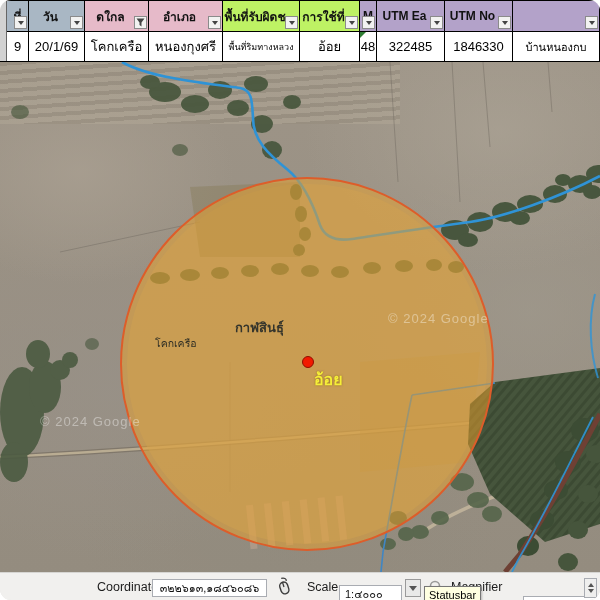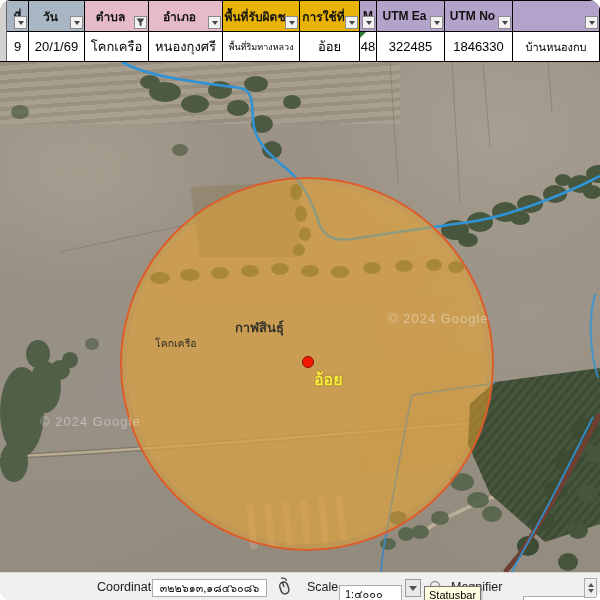--- a/index.html
+++ b/index.html
@@ -9,21 +9,21 @@
   
   .grid-table { position:absolute; left:0; top:0; width:600px; height:62px;
     display:grid; grid-template-columns:7px 22px 56px 64px 74px 77px 60px 17px 68px 68px 87px;
     grid-template-rows:31px 29px; border-top:1px solid #000; border-bottom:2px solid #000; background:#fff; }
   .rowstrip { grid-row:1 / 3; background:#d2d2d2; border-right:1px solid #666; }
   .hcell { position:relative; border-right:1px solid #000; border-bottom:1px solid #000;
     font-size:12px; font-weight:700; color:#111; display:flex; align-items:center; justify-content:center;
     overflow:hidden; white-space:nowrap; }
   .hcell.gray { background:#a9b7c4; }
   .hcell.pink { background:#e6bac9; }
-  .hcell.green { background:#eab308; }
+  .hcell.green { background:#bef264; }
   .hcell.purple { background:#b3a2c9; }
   .hlabel { padding-right:12px; overflow:hidden; }
   .hcell.tiny .hlabel { padding-right:0; }
   .ddbtn { position:absolute; right:1px; bottom:2px; width:13px; height:13px; background:#f2f2f1;
     border:1px solid #8b8b8b; display:flex; align-items:center; justify-content:center; }
   .ddbtn .arr { width:0; height:0; border-left:3px solid transparent; border-right:3px solid transparent;
     border-top:4px solid #444; }
   .dcell { position:relative; border-right:1px solid #000; background:#fff; font-size:13px; color:#000;
     display:flex; align-items:center; justify-content:center; overflow:hidden; white-space:nowrap; }
   .dcell.small { font-size:9px; }
@@ -96,21 +96,21 @@
           <span class="arr"></span>
         </span>
     </div>
     <div class="hcell gray">
       <span class="hlabel">วัน</span>
       <span class="ddbtn">
           <span class="arr"></span>
         </span>
     </div>
     <div class="hcell pink">
-      <span class="hlabel">ตำบล</span>
+      <span class="hlabel">ดใกล</span>
       <span class="ddbtn">
         <svg width="9" height="9" viewBox="0 0 9 9">
             <path d="M0.5 0.5 H8.5 L5.5 4.5 V8.5 L3.5 7 V4.5 Z" fill="#444"></path>
           </svg>
       </span>
     </div>
     <div class="hcell pink">
       <span class="hlabel">อำเภอ</span>
       <span class="ddbtn">
           <span class="arr"></span>

